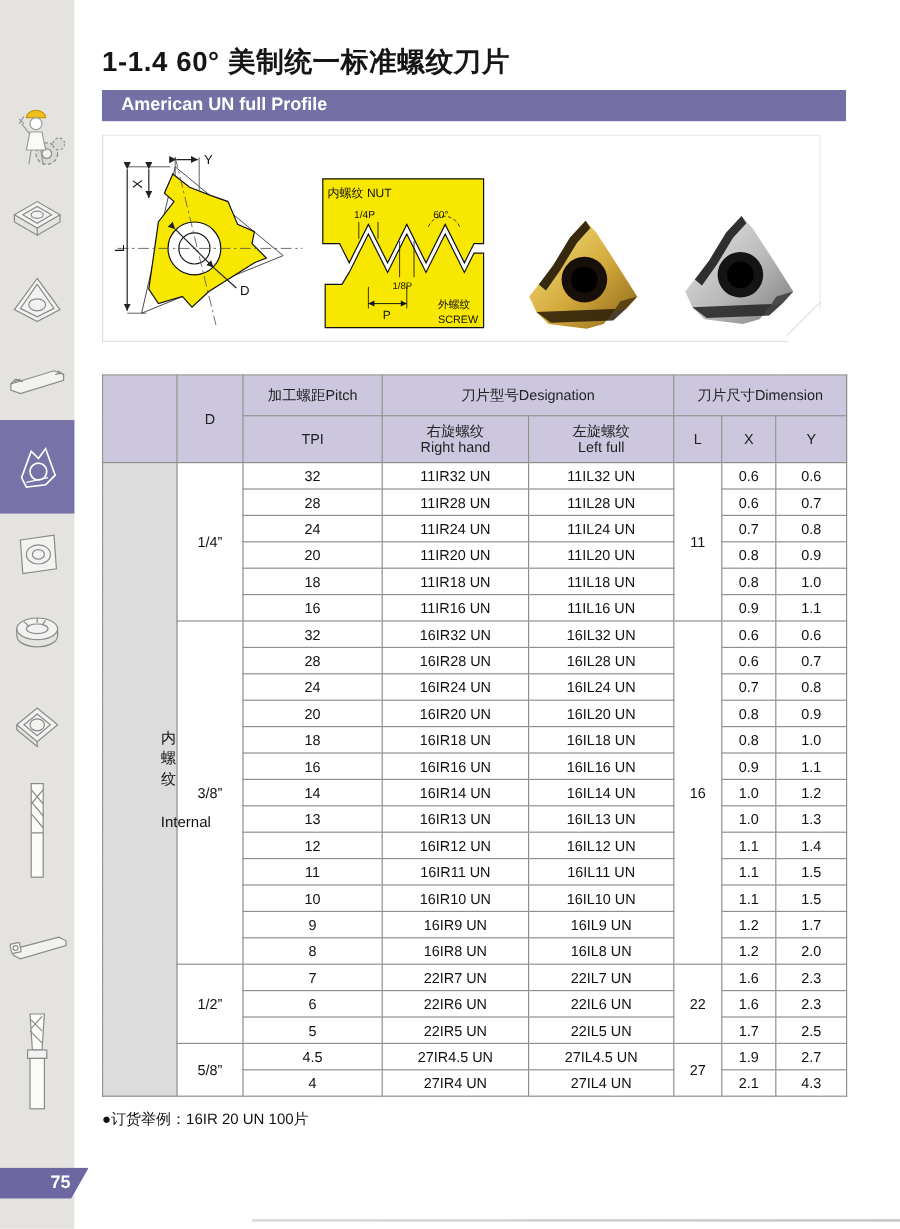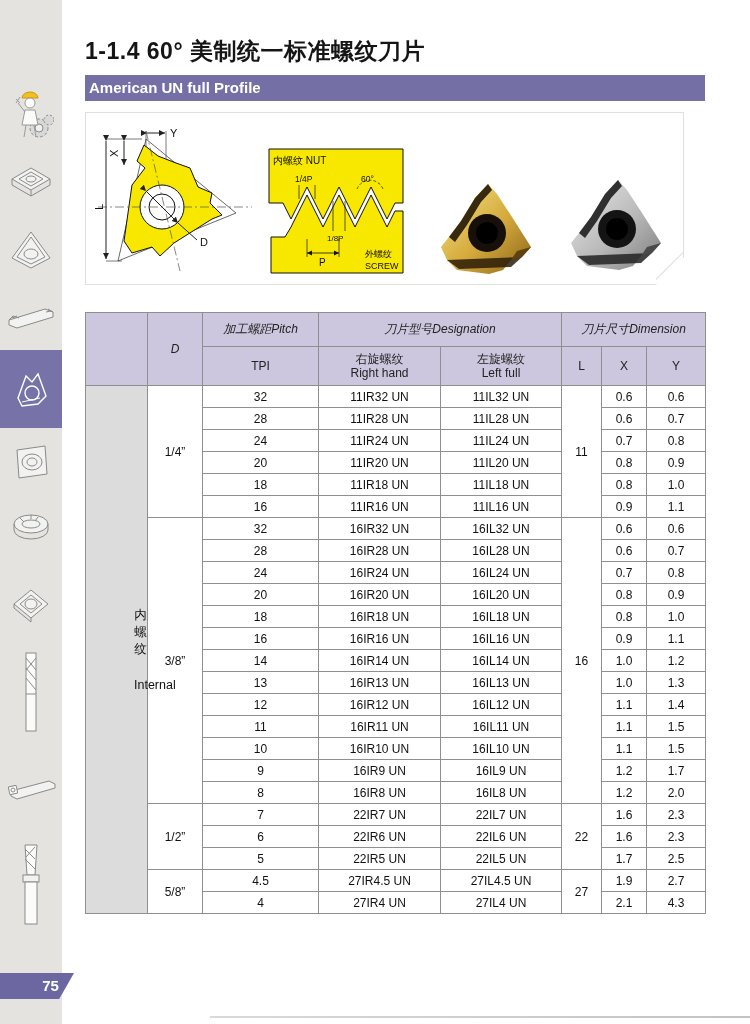--- a/index.html
+++ b/index.html
@@ -8,31 +8,31 @@
   
   .sidebar{left:0;top:0;width:62px;height:1024px;background:#e4e3e0;}
   .side-item{position:absolute;left:0;width:62px;display:flex;align-items:center;justify-content:center;}
   .side-item.active{background:#7773a8;}
   .page-badge{position:absolute;left:0;top:973px;width:74px;height:26px;background:#6c67a0;
     clip-path:polygon(0 0,100% 0,80% 100%,0 100%);color:#fff;font-weight:bold;font-size:15px;
     line-height:26px;text-align:center;padding-right:12px;box-sizing:border-box;padding-left:39px;}
   
   .page-title{left:85px;top:36px;font-size:23px;font-weight:bold;color:#151515;letter-spacing:0.5px;text-align:right;}
   .banner{left:85px;top:75px;width:620px;height:26px;background:#746fa4;color:#fff;
-    font-weight:bold;font-size:15px;line-height:26px;padding-left:4px;box-sizing:border-box;}
+    font-weight:bold;font-size:15px;line-height:26px;padding-left:16px;box-sizing:border-box;}
   
   .figbox{left:85px;top:112px;width:597px;height:171px;background:#fff;border:1px solid #e0dfdc;
     clip-path:polygon(0 0,100% 0,100% 145px,571px 100%,0 100%);}
   .cutline{left:650px;top:265px;width:40px;height:1px;background:#e0dfdc;transform:rotate(-45deg);}
   
   .tablewrap{left:85px;top:312px;width:620px;}
   table{border-collapse:collapse;width:620px;table-layout:fixed;}
   th,td{border:1px solid #8f8f8f;text-align:center;padding:0;}
   thead th{background:#ccc7de;font-weight:normal;font-size:12px;color:#222;}
-  tr.h1 th{height:33px;font-style:italic;}
+  tr.h1 th{height:33px;}
   tr.h2 th{height:38px;}
   .sub2 div{line-height:14px;}
   tbody td{font-size:12px;color:#111;height:21px;background:#fff;}
   td.group-cell{background:#dcdcdc;font-size:12.5px;color:#111;padding-left:48px;}
   td.group-cell .cn{margin-bottom:20px;}
   .order-note{margin-top:11px;font-size:12.5px;color:#111;}
   .bottom-rule{left:210px;top:1016px;width:540px;height:2px;
     background:linear-gradient(to right,#d9d9d9,#c3c3c3);}
   svg text{font-family:"Liberation Sans","DejaVu Sans",sans-serif;}
 </style>
@@ -435,15 +435,16 @@
         </tr>
         <tr>
           <td>4</td>
           <td>27IR4 UN</td>
           <td>27IL4 UN</td>
           <td>2.1</td>
           <td>4.3</td>
         </tr>
       </tbody>
   </table>
+  <div class="order-note">●订货举例：16IR 20 UN  100片</div>
 </div>
 
 <div class="abs bottom-rule"></div>
 
 </body></html>

